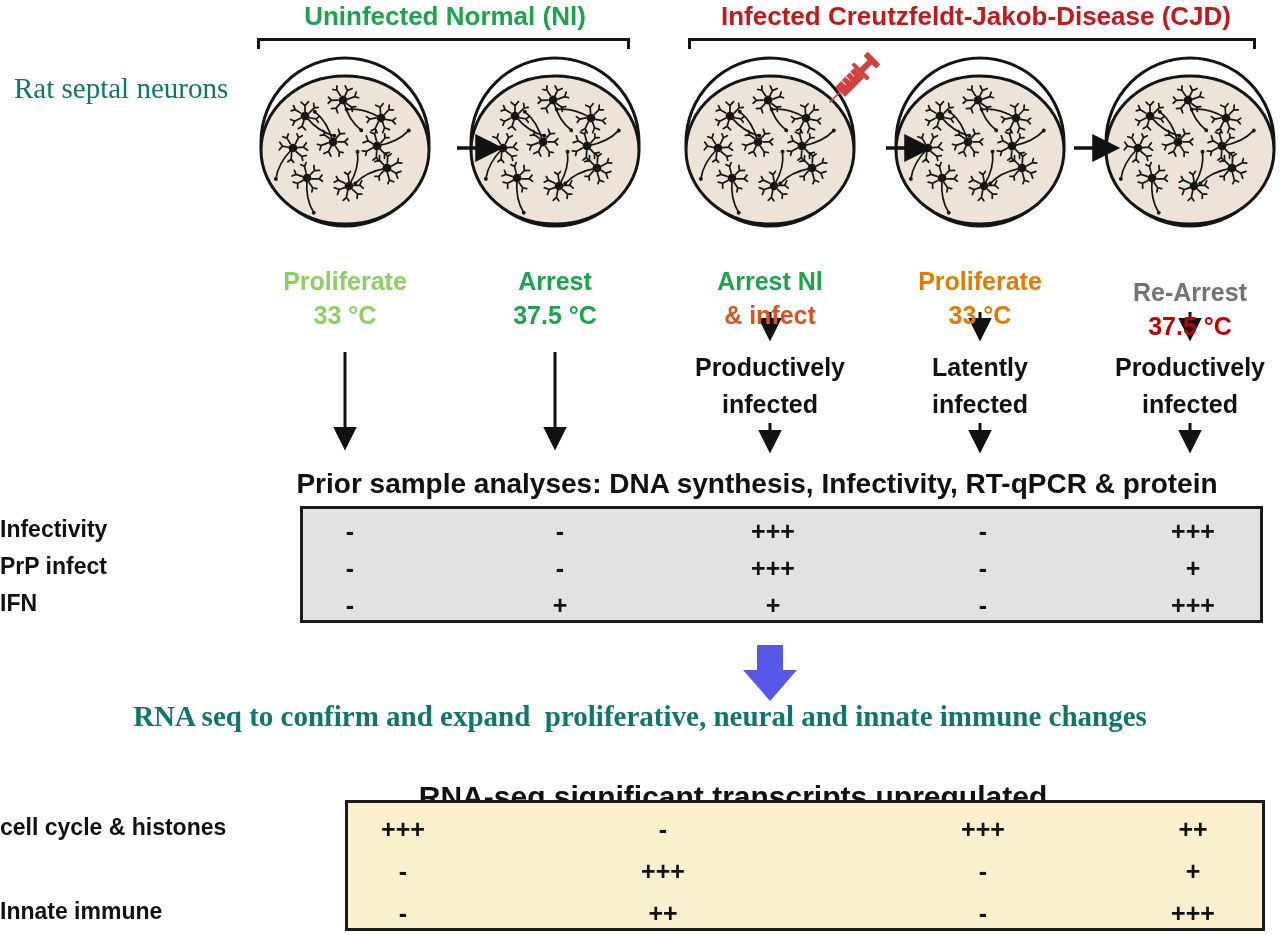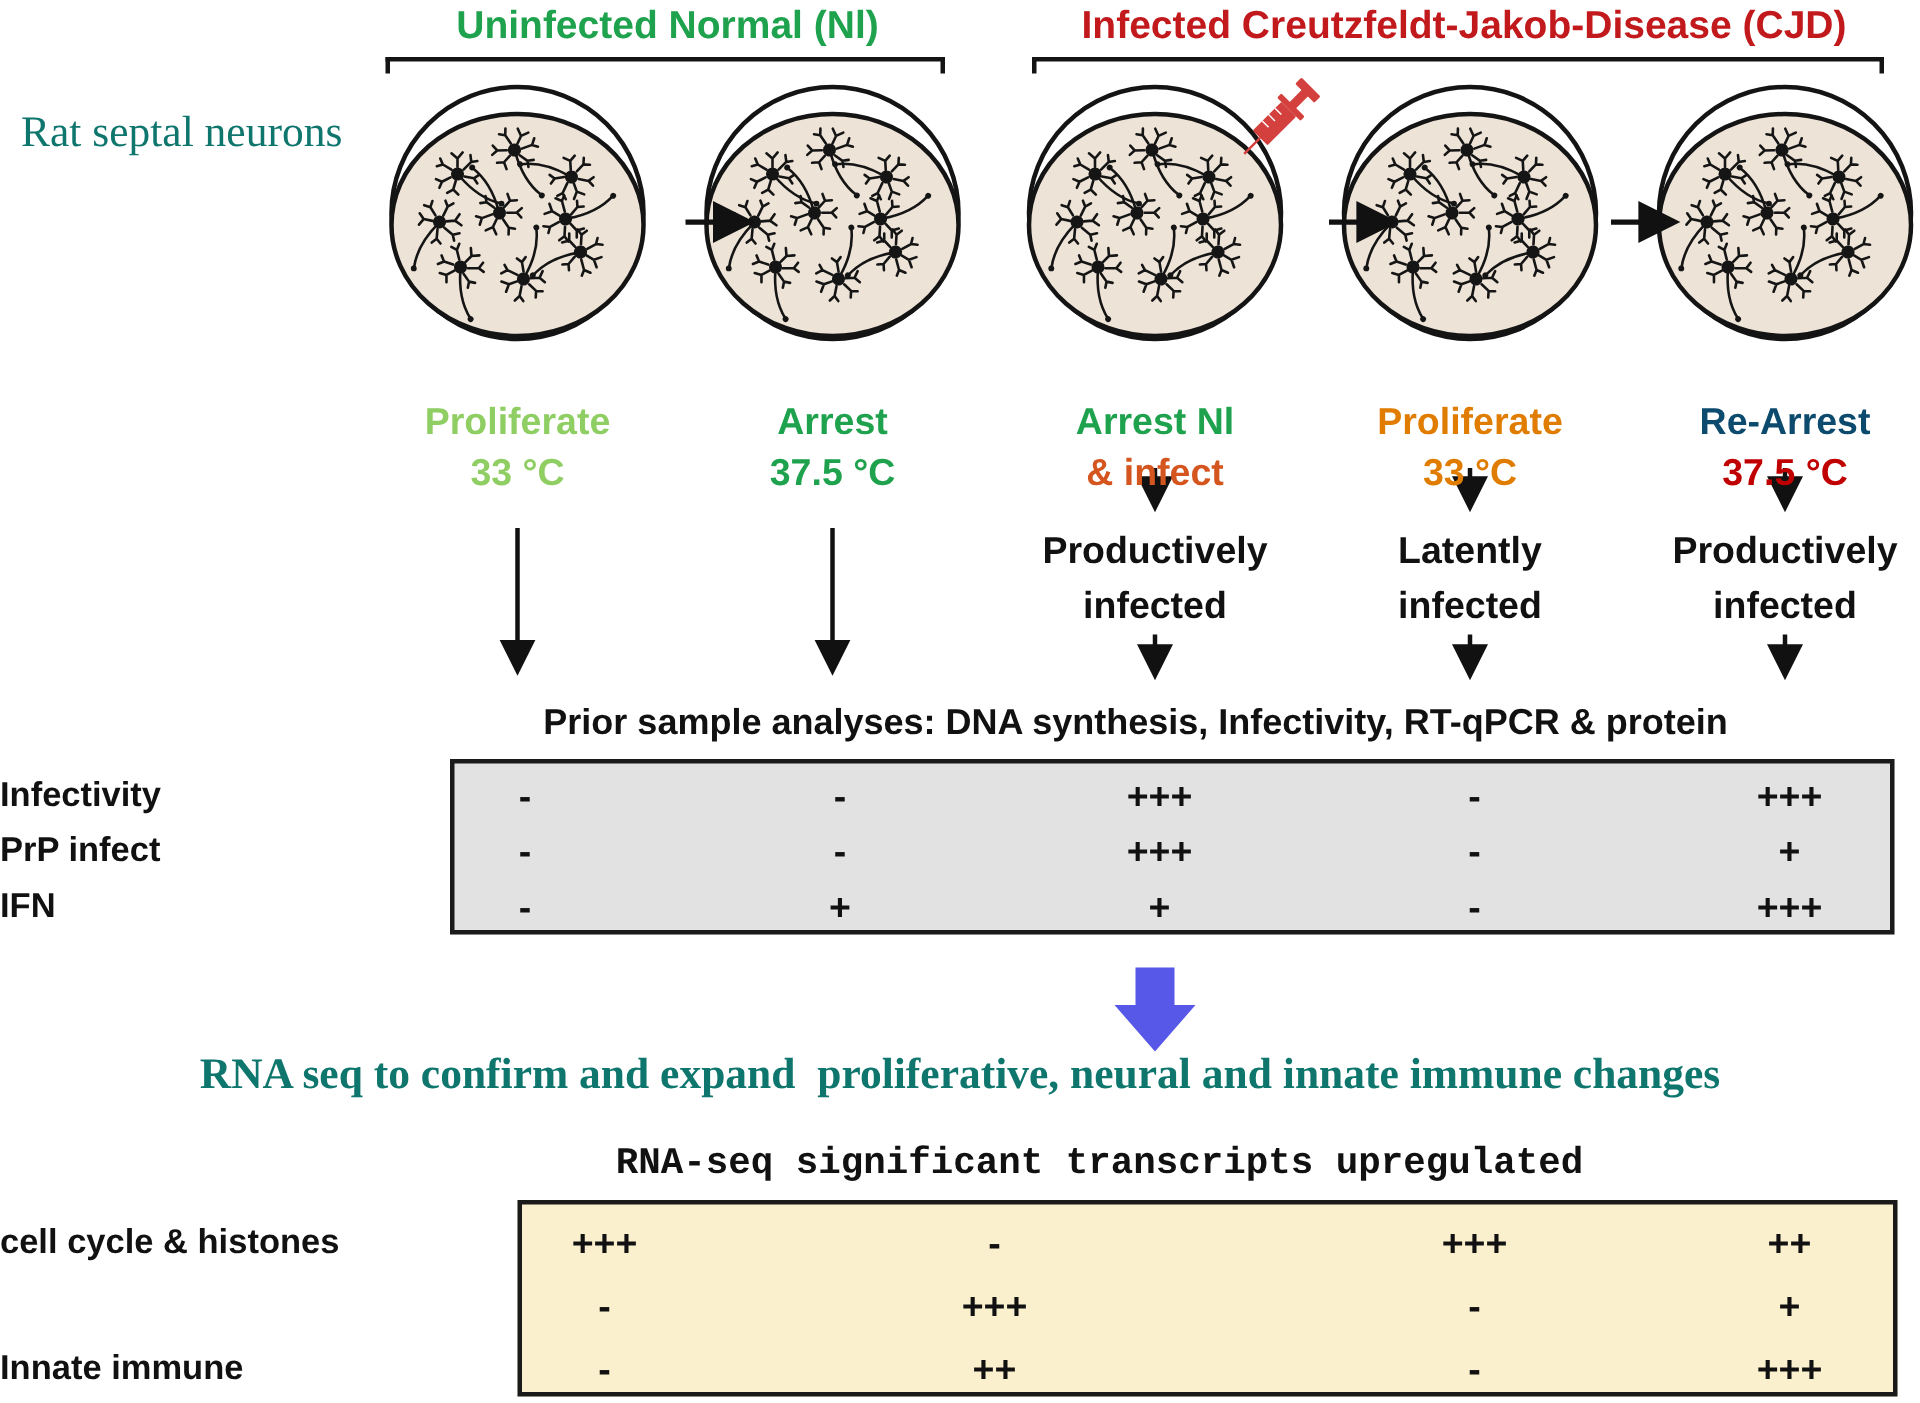--- a/index.html
+++ b/index.html
@@ -6,30 +6,30 @@
   .canvas{position:relative;width:1280px;height:935px;background:#ffffff;
           font-family:"Liberation Sans",sans-serif;overflow:hidden;}
   .abs{position:absolute;}
   .ctr{transform:translateX(-50%);text-align:center;}
   .hdr{top:1px;font-size:26px;font-weight:bold;white-space:nowrap;}
   .bracket{top:38px;height:11px;border-top:3px solid #141414;
            border-left:3px solid #141414;border-right:3px solid #141414;box-sizing:border-box;}
   .sideLabel{left:14px;top:72px;font-family:"Liberation Serif",serif;font-size:29px;white-space:nowrap;}
   .stage{top:264px;font-size:25px;font-weight:bold;line-height:34px;white-space:nowrap;}
   .istate{top:349px;font-size:25px;font-weight:bold;line-height:37px;color:#111;white-space:nowrap;}
-  .priorTitle{top:468px;font-size:24px;font-weight:bold;color:#111;white-space:nowrap;}
+  .priorTitle{top:468px;font-size:28px;font-weight:bold;color:#111;white-space:nowrap;}
   .box{border:3px solid #1a1a1a;box-sizing:border-box;position:absolute;}
   .grayBox{left:300px;top:506px;width:963px;height:117px;}
   .yellowBox{left:345px;top:800px;width:920px;height:131px;}
   .rowLabel{position:absolute;font-weight:bold;font-size:23px;color:#111;
             text-align:left;white-space:nowrap;}
   .cell{position:absolute;width:84px;text-align:center;font-weight:bold;font-size:25px;color:#111;}
   .blueLine{top:700px;left:0;width:1280px;text-align:center;font-family:"Liberation Serif",serif;
             font-weight:bold;font-size:29px;white-space:pre;}
-  .rnaTitle{top:761px;font-size:25px;font-weight:bold;color:#111;white-space:nowrap;font-family:Liberation Mono, monospace;}
+  .rnaTitle{top:780px;font-size:30px;font-weight:bold;color:#111;white-space:nowrap;}
   svg{position:absolute;left:0;top:0;}
 </style>
 </head>
 <body>
 
 <div class="canvas">
 
   <svg id="diagram-svg" width="1280" height="935" viewBox="0 0 1280 935">
     <defs>
       <marker id="ah" markerWidth="9" markerHeight="9" refX="6.5" refY="4.5" orient="auto">
@@ -166,21 +166,21 @@
   </div>
   <div class="abs ctr stage" style="left:770px">
     <div style="color: rgb(31, 162, 77);">Arrest Nl</div>
     <div style="color: rgb(213, 85, 31);">&amp; infect</div>
   </div>
   <div class="abs ctr stage" style="left:980px">
     <div style="color: rgb(224, 124, 0);">Proliferate</div>
     <div style="color: rgb(224, 124, 0);">33 °C</div>
   </div>
   <div class="abs ctr stage" style="left:1190px">
-    <div style="color: #0c4a6e;">Re-Arrest</div>
+    <div style="color: #737373; margin-top: 11px;">Re-Arrest</div>
     <div style="color: rgb(192, 0, 0);">37.5 °C</div>
   </div>
 
   <div class="abs ctr istate" style="left:770px">
     <div>Productively</div>
     <div>infected</div>
   </div>
   <div class="abs ctr istate" style="left:980px">
     <div>Latently</div>
     <div>infected</div>

